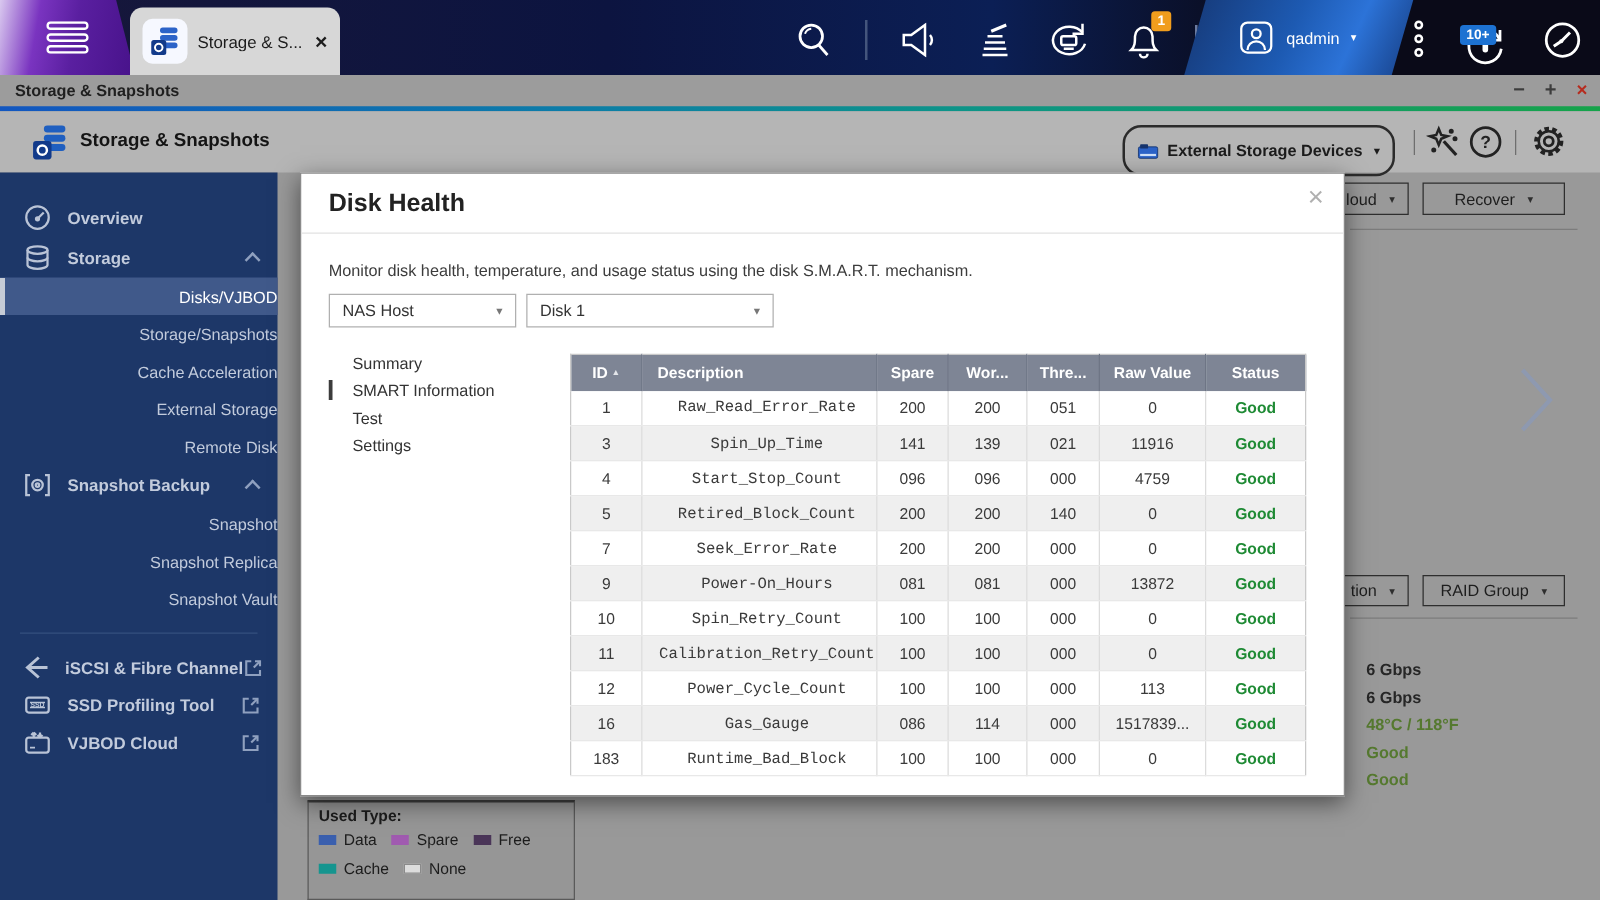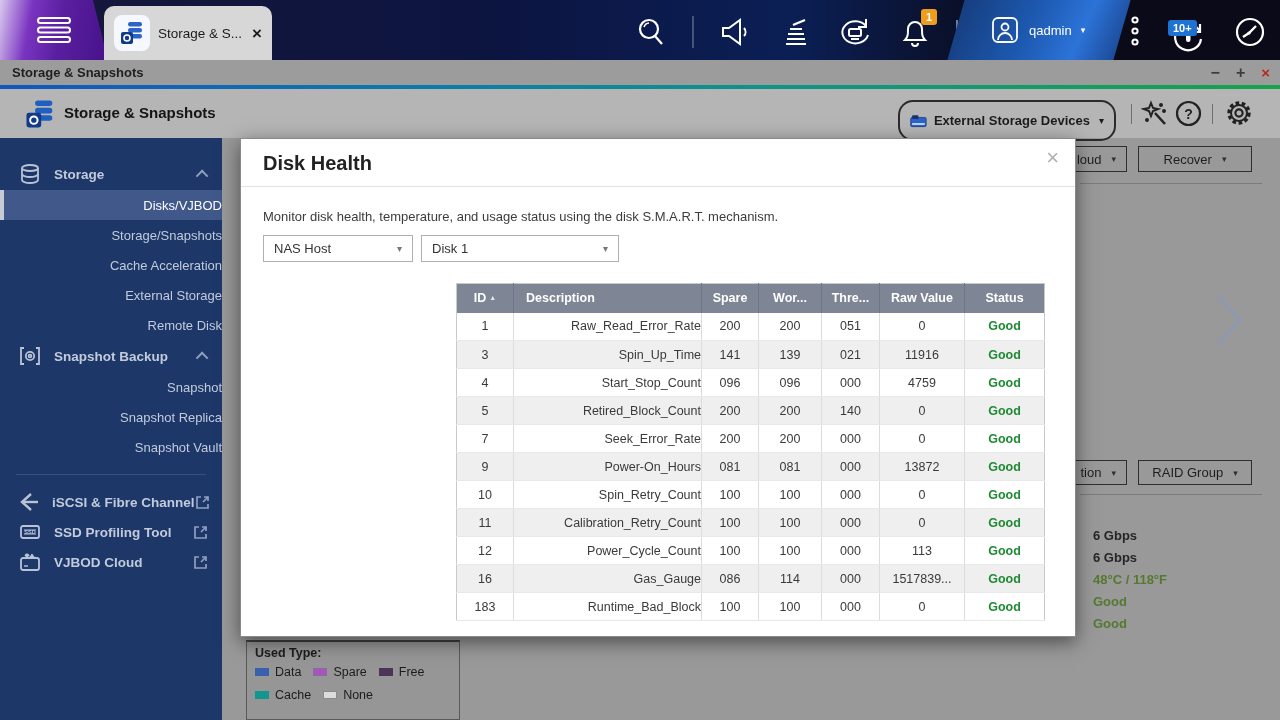--- a/index.html
+++ b/index.html
@@ -98,21 +98,21 @@
   .mnav-item.selected::before { content:""; position:absolute; left:0; top:3px; width:3px; height:16px; background:#3c3c3c; }
 
   .smart-table { position:absolute; left:215px; top:144px; width:588px; border-collapse:collapse; table-layout:fixed; }
   .smart-table th { height:29px; background:#7e8595; color:#fff; font-size:12.5px; font-weight:bold;
     border-right:1px solid #6e7585; text-align:center; cursor:pointer; }
   .smart-table th.col-desc { text-align:left; padding-left:12px; }
   .smart-table th:last-child { border-right:none; }
   .smart-table td { height:28px; font-size:12.5px; color:#3a3a3a; text-align:center;
     border-right:1px solid #dcdcdc; border-bottom:1px solid #e8e8e8; }
   .smart-table td:last-child { border-right:none; }
-  .smart-table td.col-desc { text-align:right; padding-left:12px; }
+  .smart-table td.col-desc { text-align:center; padding-left:12px;font-family:Liberation Mono, monospace; }
   .smart-table tr:nth-child(even) td { background:#efefef; }
   .smart-table tr:nth-child(odd) td { background:#fff; }
   .smart-table td.status-good { color:#1e8a34; font-weight:bold; }
   .smart-table { border:1px solid #c9c9c9; }
   .sort { font-size:7px; color:#e4e6ea; vertical-align:2px; margin-left:3px; }
 </style>
 </head>
 <body>
 
 <div class="topbar">
@@ -268,20 +268,30 @@
       <circle cx="15" cy="15" r="8" stroke-width="2"></circle>
       <circle cx="15" cy="15" r="3.6" stroke-width="2.2"></circle>
     </svg>
   </div>
 </div>
 
 <div class="sidebar">
     <div class="sb-item top">
       <span class="sb-icon">
         <svg width="22" height="22" viewBox="0 0 22 22" fill="none" stroke="#b9c3d6" stroke-width="1.8">
+          <circle cx="11" cy="11" r="9"></circle>
+          <path d="M11 12 L16 7"></path>
+          <circle cx="11" cy="12" r="1.2" fill="#b9c3d6"></circle>
+        </svg>
+      </span>
+      <span class="sb-label">Overview</span>
+    </div>
+    <div class="sb-item top">
+      <span class="sb-icon">
+        <svg width="22" height="22" viewBox="0 0 22 22" fill="none" stroke="#b9c3d6" stroke-width="1.8">
           <ellipse cx="11" cy="5" rx="8" ry="3"></ellipse>
           <path d="M3 5 V11 C3 12.6 6.6 14 11 14 C15.4 14 19 12.6 19 11 V5"></path>
           <path d="M3 11 V17 C3 18.6 6.6 20 11 20 C15.4 20 19 18.6 19 17 V11"></path>
         </svg>
       </span>
       <span class="sb-label">Storage</span>
       <span class="sb-chevron"></span>
     </div>
     <div class="sb-item sub selected">
       <span class="sb-label">Disks/VJBOD</span>
@@ -443,20 +453,26 @@
 
   <div class="dropdown dd-host">
     <span>NAS Host</span>
     <span class="dd-caret">▾</span>
   </div>
   <div class="dropdown dd-disk">
     <span>Disk 1</span>
     <span class="dd-caret">▾</span>
   </div>
 
+  <div class="modal-nav">
+      <div class="mnav-item">Summary</div>
+      <div class="mnav-item selected">SMART Information</div>
+      <div class="mnav-item">Test</div>
+      <div class="mnav-item">Settings</div>
+    </div>
 
   <table class="smart-table">
     <colgroup>
       <col style="width:57px">
         <col style="width:188px">
         <col style="width:57px">
       <col style="width:63px">
         <col style="width:58px">
         <col style="width:85px">
         <col style="width:80px">

